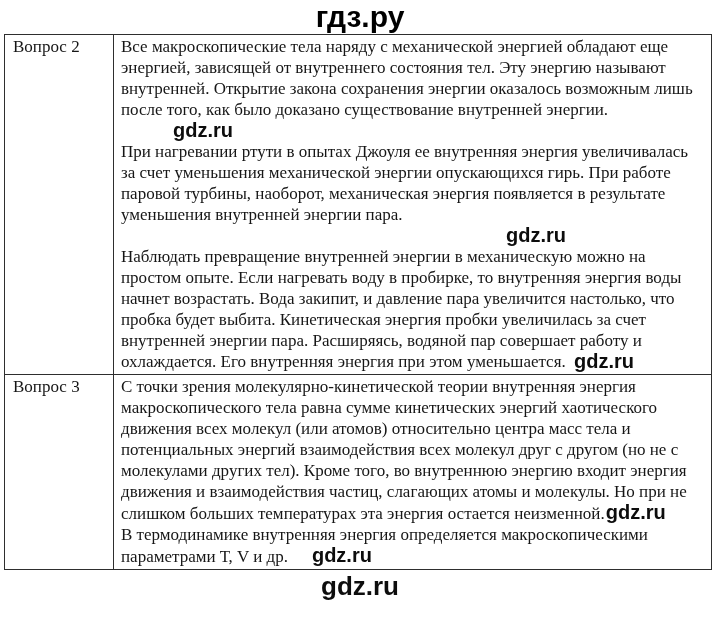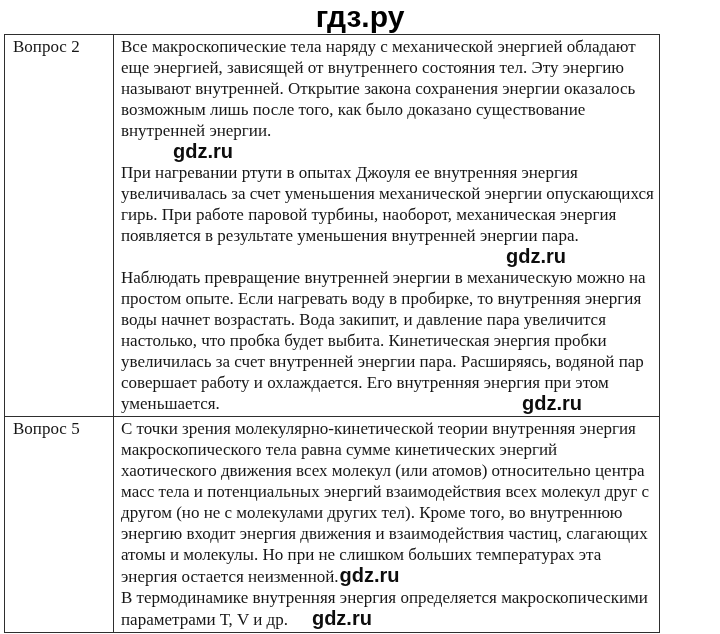--- a/index.html
+++ b/index.html
@@ -21,21 +21,21 @@
     font-family: "Liberation Sans", sans-serif;
     font-weight: bold;
     font-size: 30px;
     line-height: 31px;
     margin-top: 1px;
     color: #000000;
   }
   table.qa-table {
     border-collapse: collapse;
     table-layout: fixed;
-    width: 656px;
+    width: 708px;
     margin: 2px 4px 0 4px;
   }
   table.qa-table td {
     border: 1.5px solid #2e2e2e;
     vertical-align: top;
   }
   td.label-cell {
     width: 96px;
     padding: 1px 4px 1px 8px;
     font-size: 17px;
@@ -85,21 +85,21 @@
           <td class="label-cell">Вопрос 2</td>
           <td class="content-cell">
             <p class="paragraph">Все макроскопические тела наряду с механической энергией обладают еще энергией, зависящей от внутреннего состояния тел. Эту энергию называют внутренней. Открытие закона сохранения энергии оказалось возможным лишь после того, как было доказано существование внутренней энергии.</p>
             <div class="wm wm-indent-left">gdz.ru</div>
             <p class="paragraph">При нагревании ртути в опытах Джоуля ее внутренняя энергия увеличивалась за счет уменьшения механической энергии опускающихся гирь. При работе паровой турбины, наоборот, механическая энергия появляется в результате уменьшения внутренней энергии пара.</p>
             <div class="wm wm-center-right">gdz.ru</div>
             <p class="paragraph">Наблюдать превращение внутренней энергии в механическую можно на простом опыте. Если нагревать воду в пробирке, то внутренняя энергия воды начнет возрастать. Вода закипит, и давление пара увеличится настолько, что пробка будет выбита. Кинетическая энергия пробки увеличилась за счет внутренней энергии пара. Расширяясь, водяной пар совершает работу и охлаждается. Его внутренняя энергия при этом уменьшается.<span class="wm wm-float-right">gdz.ru</span></p>
           </td>
         </tr>
         <tr>
-          <td class="label-cell">Вопрос 5</td>
+          <td class="label-cell">Вопрос 3</td>
           <td class="content-cell">
             <p class="paragraph">С точки зрения молекулярно-кинетической теории внутренняя энергия макроскопического тела равна сумме кинетических энергий хаотического движения всех молекул (или атомов) относительно центра масс тела и потенциальных энергий взаимодействия всех молекул друг с другом (но не с молекулами других тел). Кроме того, во внутреннюю энергию входит энергия движения и взаимодействия частиц, слагающих атомы и молекулы. Но при не слишком больших температурах эта энергия остается неизменной.<span class="wm wm-inline">gdz.ru</span></p>
             <p class="paragraph">В термодинамике внутренняя энергия определяется макроскопическими параметрами Т, V и др.<span class="wm wm-inline-gap">gdz.ru</span></p>
           </td>
         </tr>
       </tbody>
   </table>
 
   <div class="footer-brand">gdz.ru</div>
 </div>

